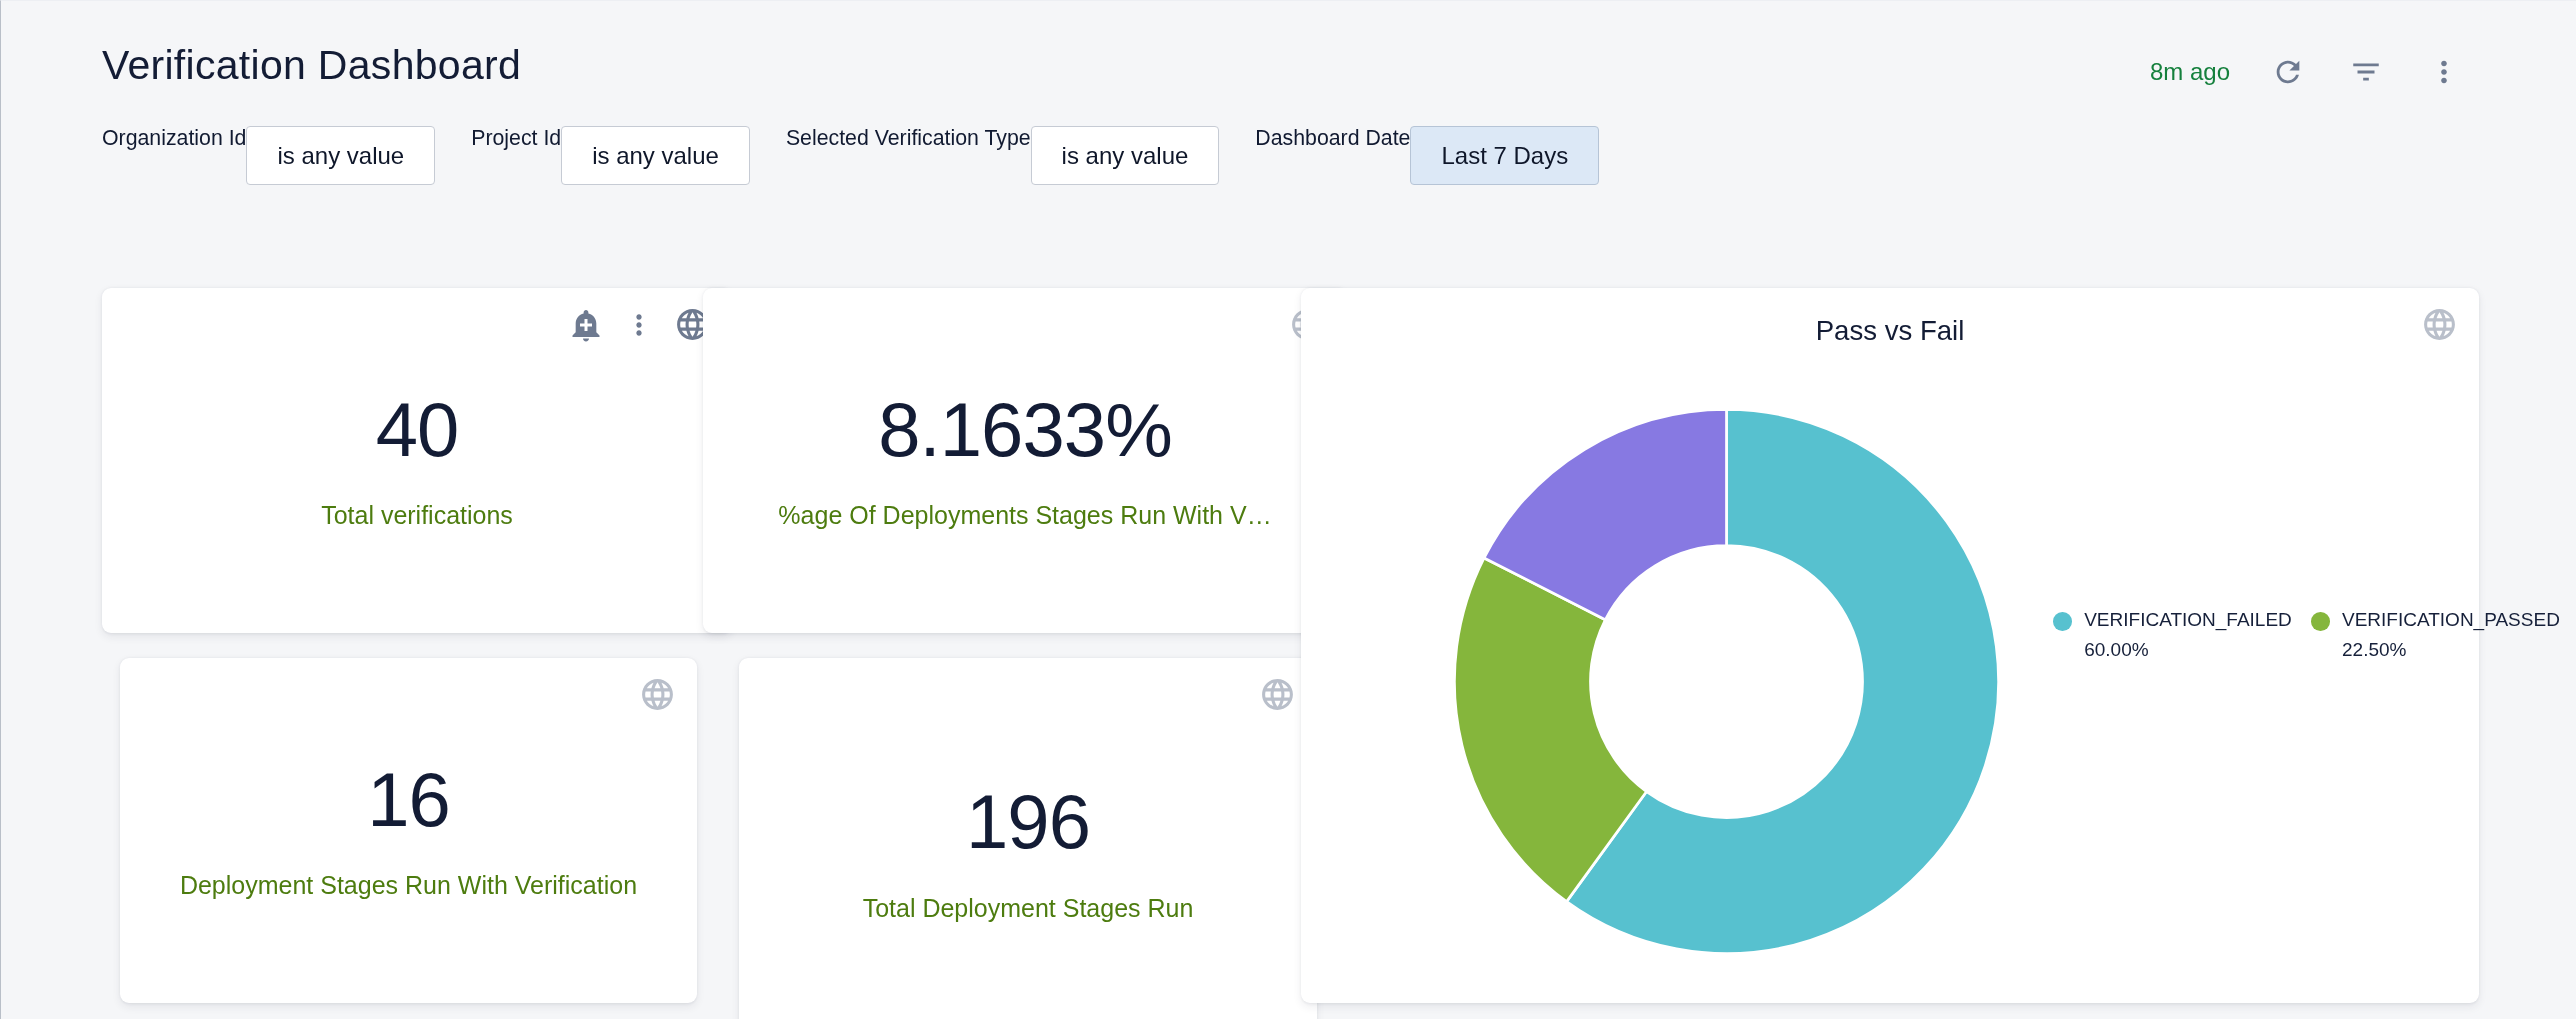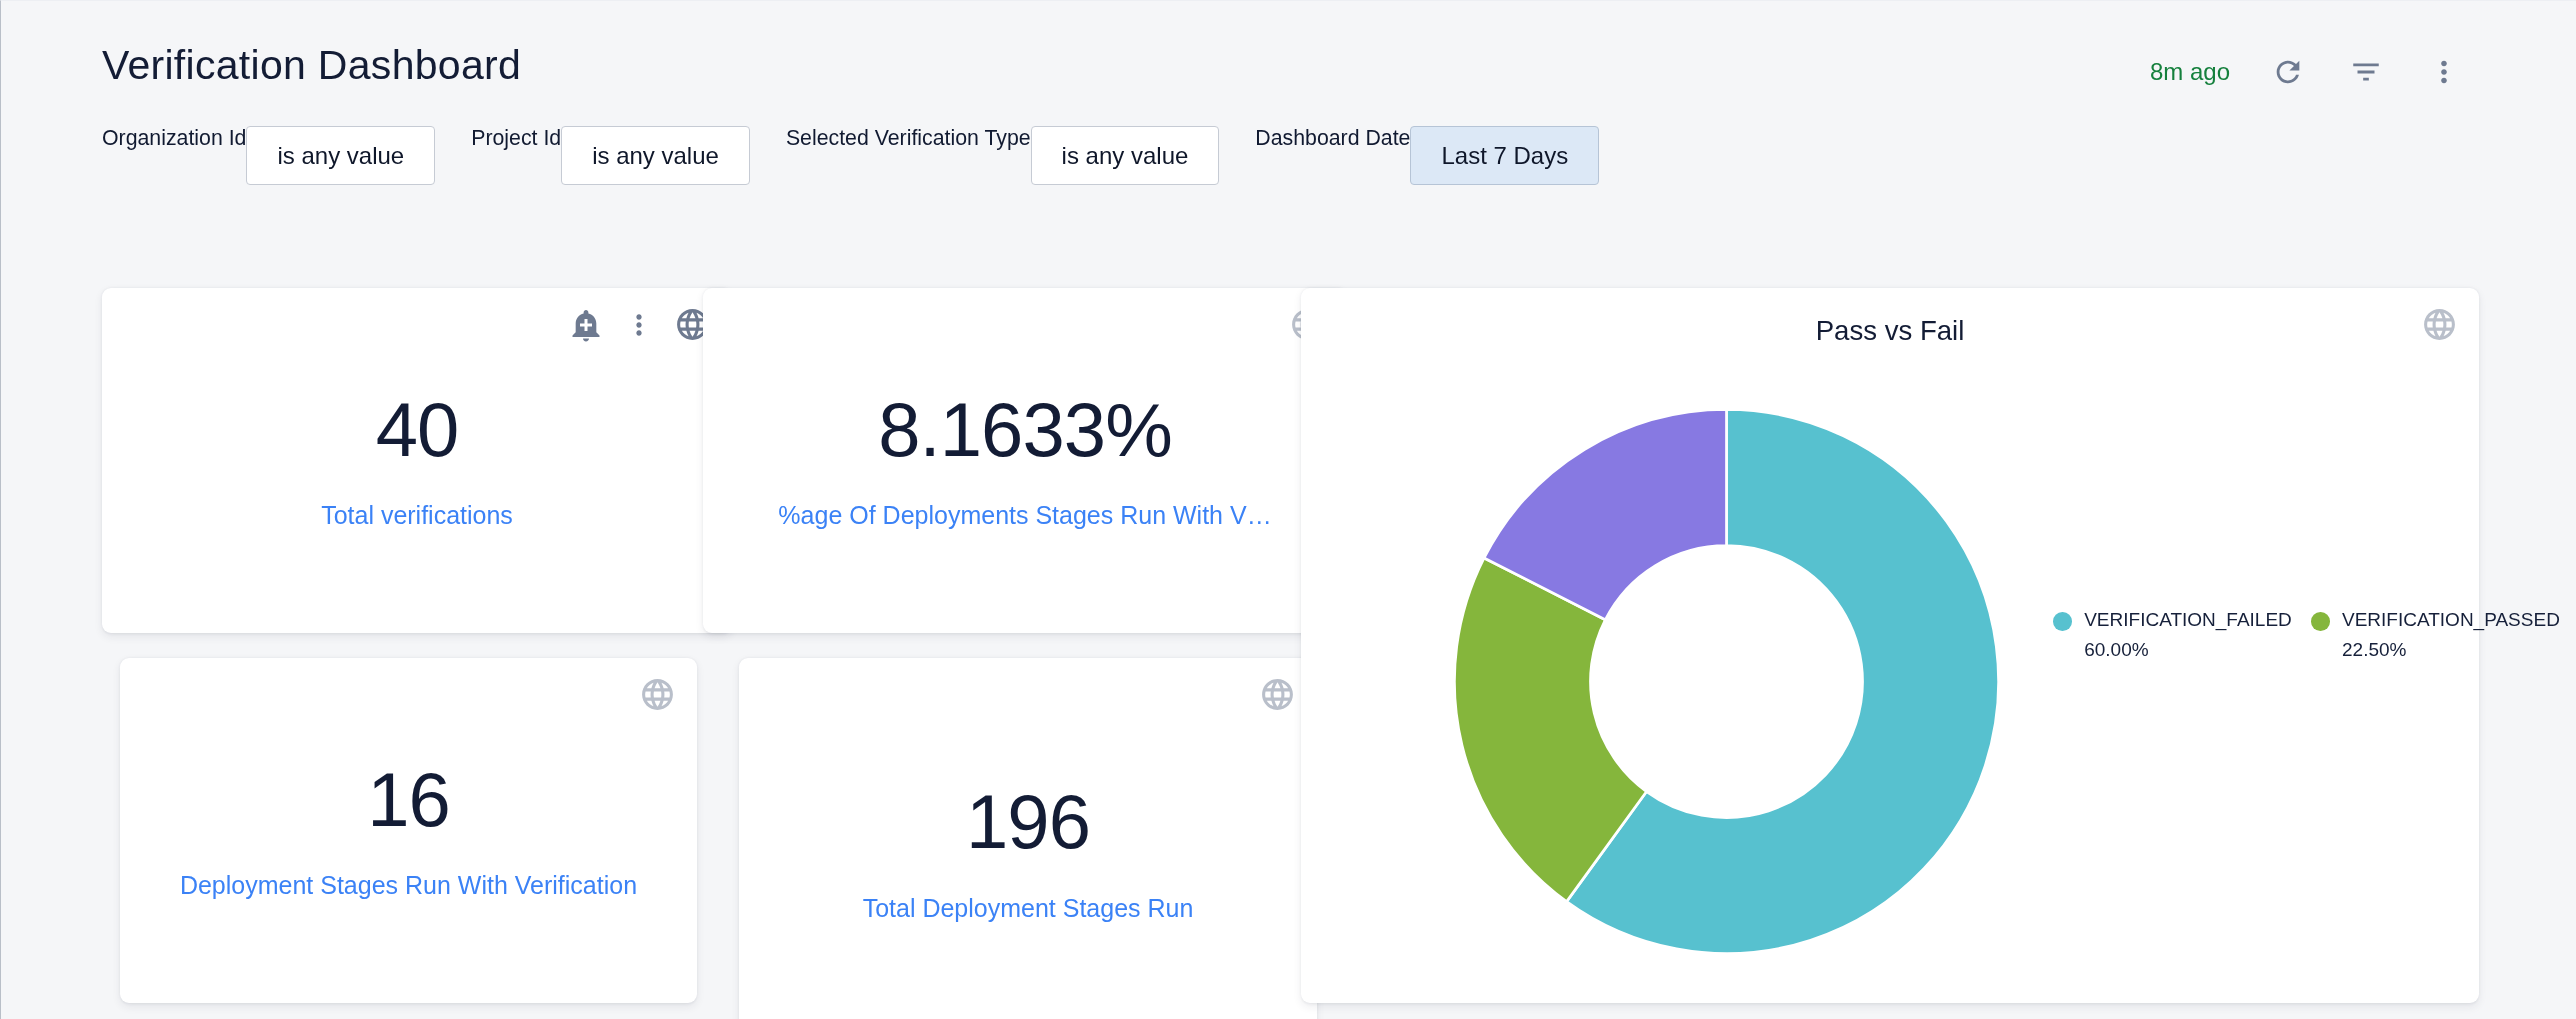--- a/index.html
+++ b/index.html
@@ -67,21 +67,21 @@
   .tile-actions .icon-btn { width:37px; height:37px; }
   .tile-actions svg.dark  { fill:#6e7a90; }
   .tile-actions svg.light { fill:#b9bfca; }
 
   .stat {
     position:absolute; inset:0;
     display:flex; flex-direction:column; align-items:center; justify-content:center;
     padding-bottom:5.3px;
   }
   .stat-value { font-size:76px; font-weight:400; color:#131c35; letter-spacing:-0.9px; }
-  .stat-label { font-size:25px; color:#3b82f6; margin-top:28.5px; white-space:nowrap; }
+  .stat-label { font-size:25px; color:#4d7c0f; margin-top:28.5px; white-space:nowrap; }
 
   
   .pie-title {
     position:absolute; top:27px; left:0; right:0; text-align:center;
     font-size:27.6px; color:#131c35;
   }
   .donut-wrap { position:absolute; left:141px; top:109px; width:569px; height:569px; }
   .legend {
     position:absolute; left:752px; top:317px;
     display:flex; flex-direction:row; gap:19px;

